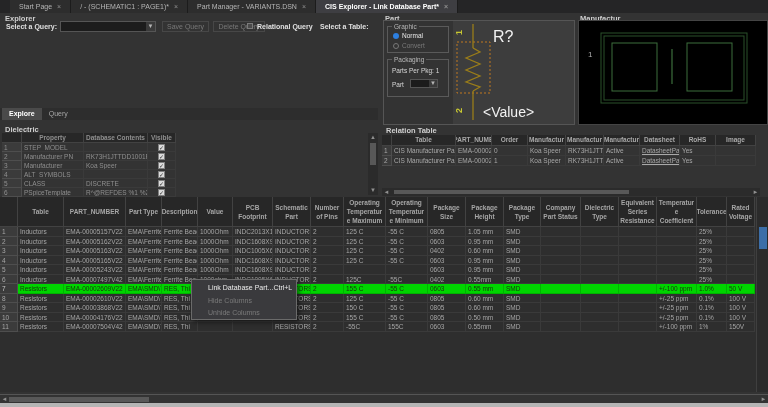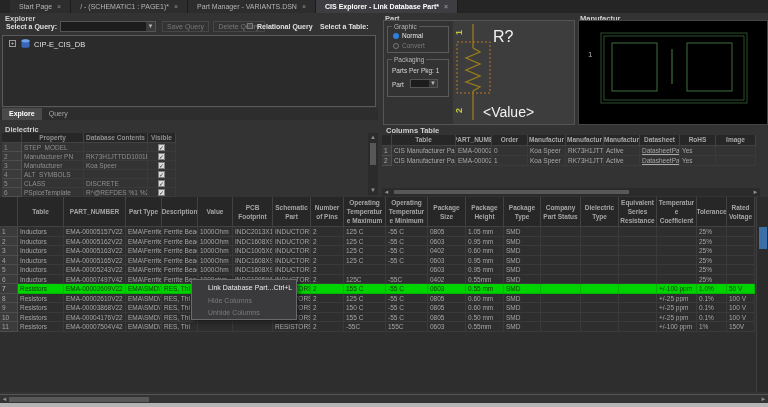--- a/index.html
+++ b/index.html
@@ -123,30 +123,20 @@
   <div class="combo" style="left:60px;top:21px;width:96px;height:11px">
     <span style="position:absolute;left:3px;top:2px;font-size:7px;color:#ccc"></span>
     <span class="arr">▼</span>
   </div>
   <div class="btn" style="left:162px;top:21px;width:47px">Save Query</div>
   <div class="btn" style="left:213px;top:21px;width:52px">Delete Query</div>
   <div class="cb" style="left:247px;top:23px"></div>
   <div class="qlabel" style="left:257px;top:23px">Relational Query</div>
   <div class="qlabel" style="left:320px;top:23px">Select a Table:</div>
 
-  <div class="treebox">
-    <div class="plus">+</div>
-    <svg class="dbicon" viewBox="0 0 9 9">
-      <ellipse cx="4.5" cy="1.8" rx="4" ry="1.6" fill="#4a7fd6"></ellipse>
-      <rect x="0.5" y="1.8" width="8" height="5.4" fill="#3a66b8"></rect>
-      <ellipse cx="4.5" cy="7.2" rx="4" ry="1.6" fill="#3a66b8"></ellipse>
-      <ellipse cx="4.5" cy="1.8" rx="4" ry="1.6" fill="#6ea0e8"></ellipse>
-    </svg>
-    <div class="treelab">CIP-E_CIS_DB</div>
-  </div>
   <div class="exptabs">
       <div class="exptab active">Explore</div>
       <div class="exptab">Query</div>
     </div>
 
   <div class="seclabel" style="left:385px;top:14px">Part</div>
   <div class="partbox">
     <div class="group" style="left:3px;top:5px;width:62px;height:27px">
       <span class="legend">Graphic</span>
       <span class="radio sel" style="left:5px;top:6px"></span>
@@ -235,21 +225,21 @@
         <div class="tcell" style="width: 64px;">R^@REFDES %1 %2 R^</div>
         <div class="tcell" style="width: 28px; text-align: center;"><div class="chk">✓</div></div>
       </div>
     </div>
   <div class="sb" style="left:368px;top:133px;width:10px;height:62px">
     <span class="arrow" style="left:0;top:1px;width:10px">▲</span>
     <span class="arrow" style="left:0;bottom:1px;width:10px">▼</span>
     <span class="thumb" style="left:2px;top:10px;width:6px;height:22px"></span>
   </div>
 
-  <div class="seclabel" style="left:386px;top:126px">Columns Table</div>
+  <div class="seclabel" style="left:386px;top:126px">Relation Table</div>
   <div class="reltable">
       <div class="trow">
         <div class="tcell hcell" style="width: 10px; height: 11px;"></div>
         <div class="tcell hcell" style="width: 64px; height: 11px;">Table</div>
         <div class="tcell hcell" style="width: 36px; height: 11px;">PART_NUMB</div>
         <div class="tcell hcell" style="width: 36px; height: 11px;">Order</div>
         <div class="tcell hcell" style="width: 38px; height: 11px;">Manufactur</div>
         <div class="tcell hcell" style="width: 38px; height: 11px;">Manufactur</div>
         <div class="tcell hcell" style="width: 36px; height: 11px;">Manufactur</div>
         <div class="tcell hcell" style="width: 40px; height: 11px;">Datasheet</div>

